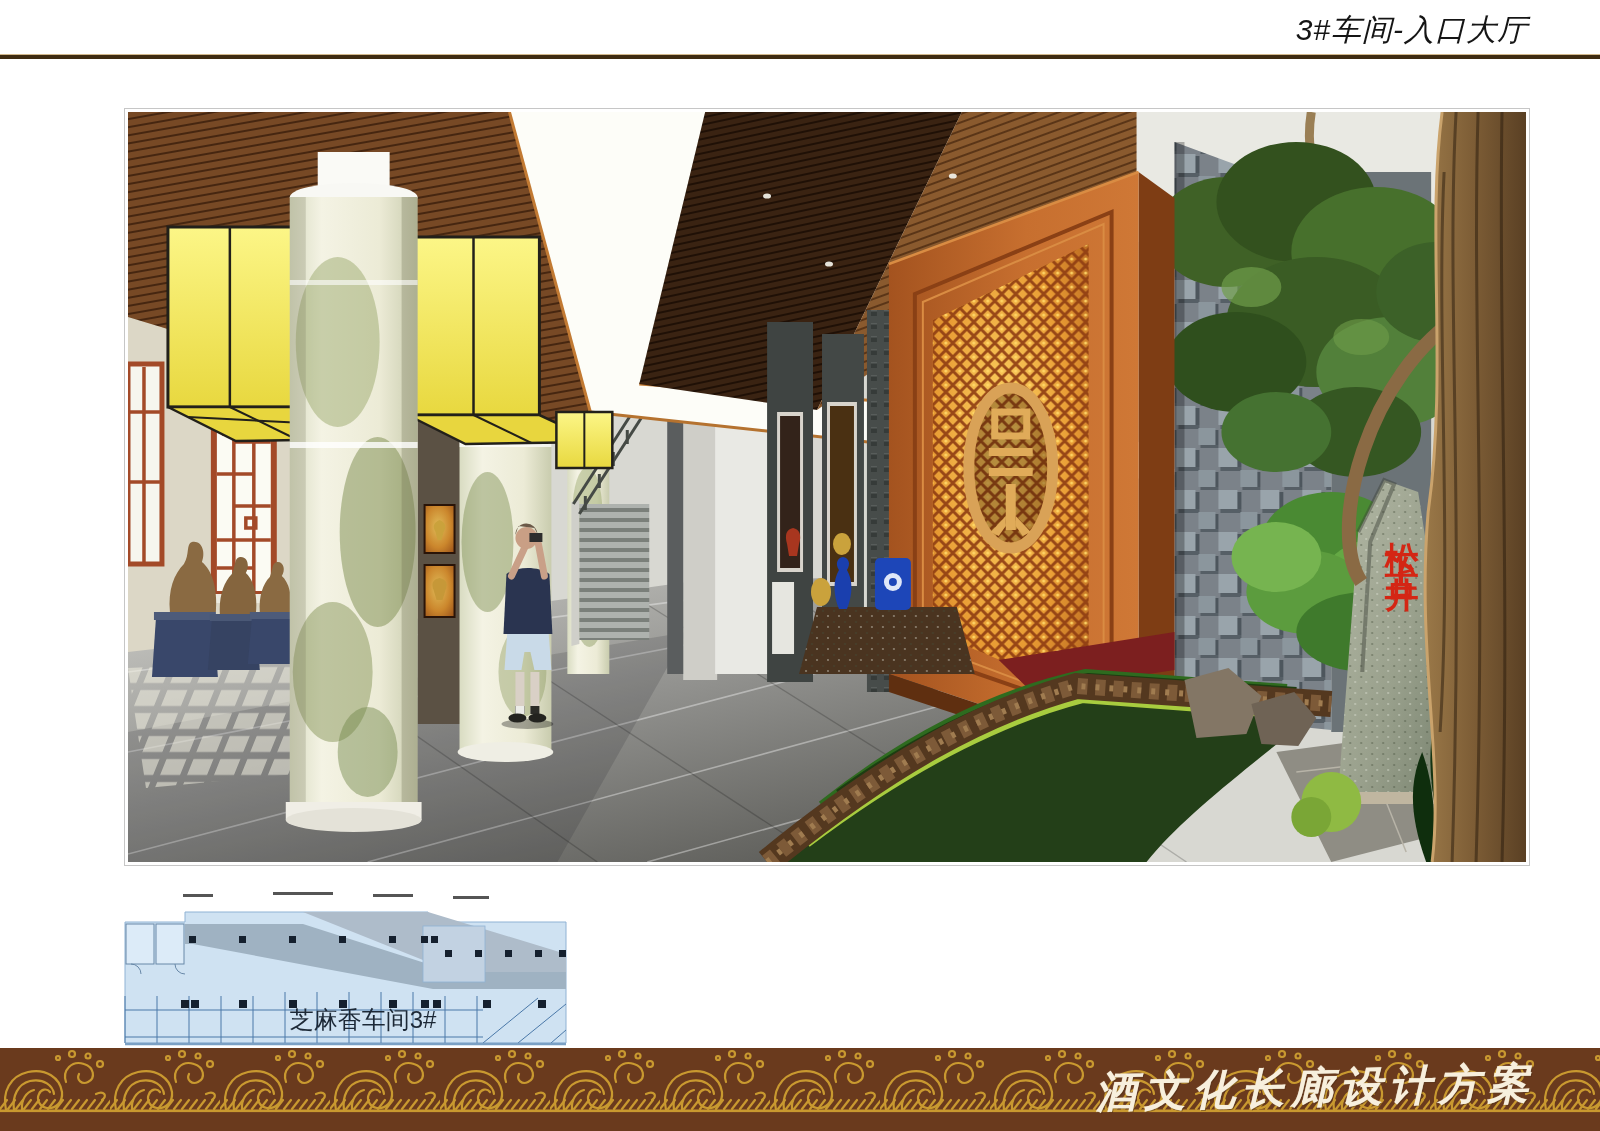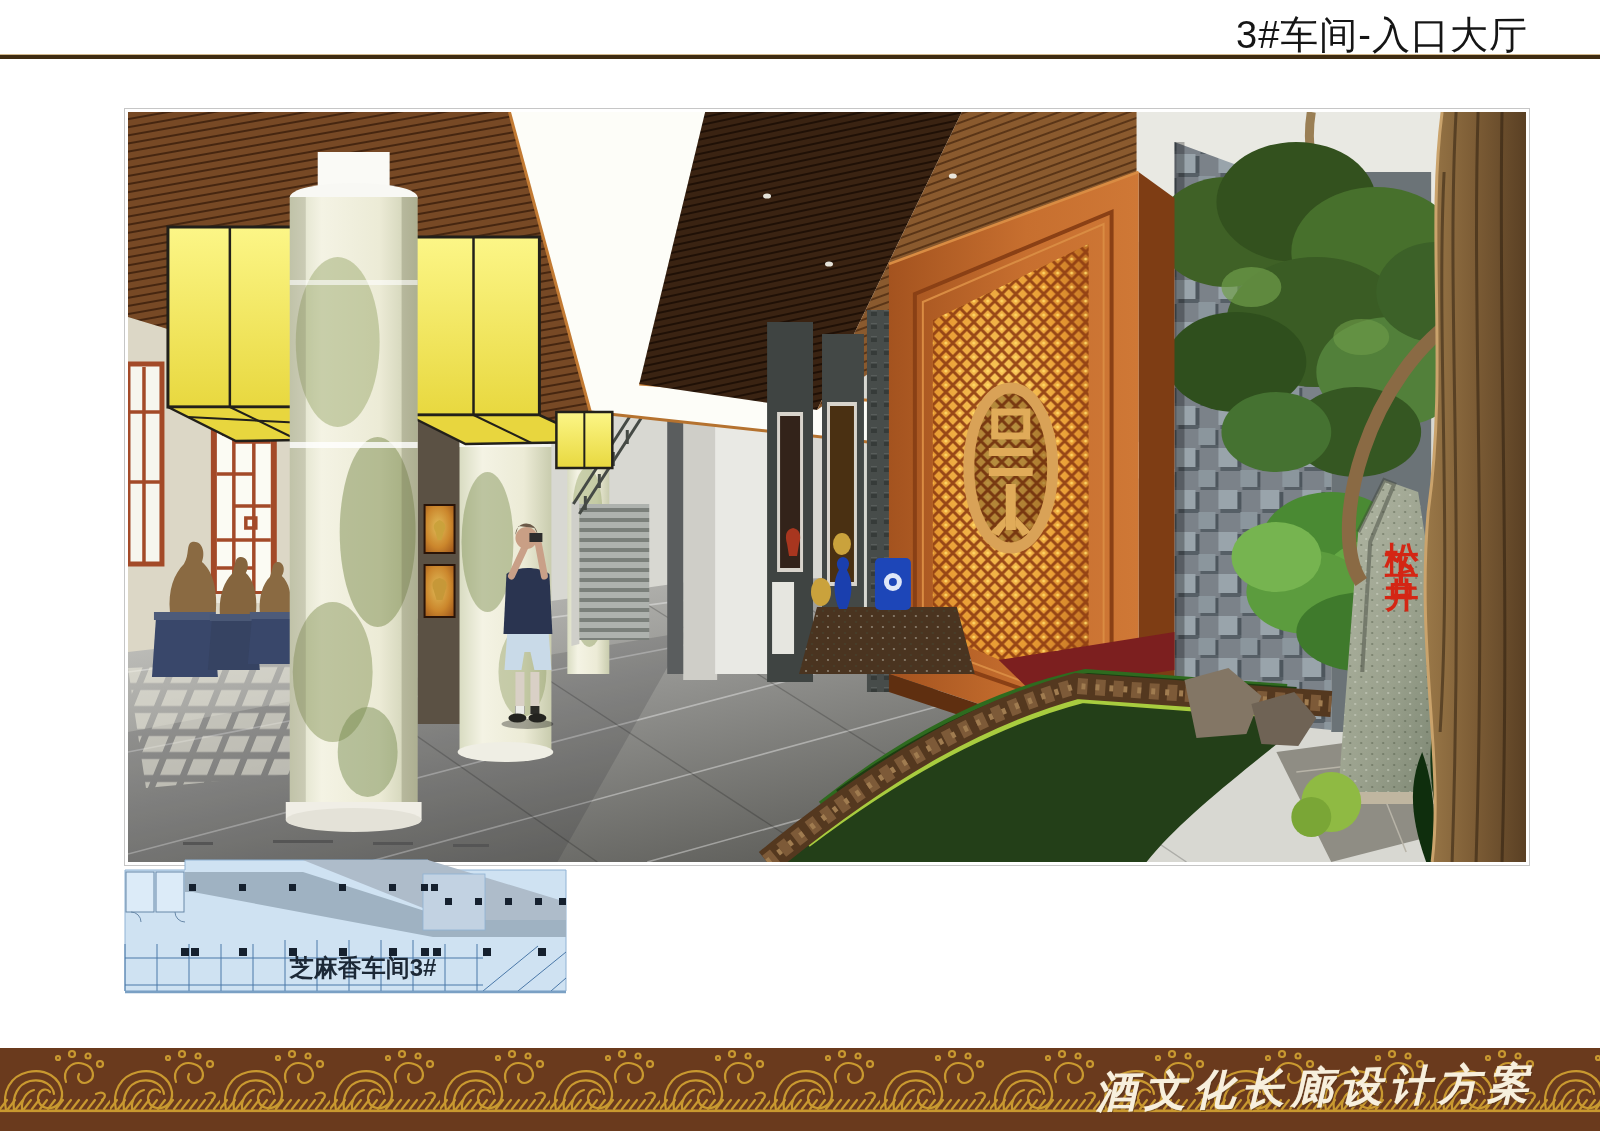--- a/index.html
+++ b/index.html
@@ -3,35 +3,35 @@
 <meta charset="utf-8">
 <style>
   html,body{margin:0;padding:0;}
   body{
     width:1600px;height:1131px;position:relative;overflow:hidden;
     background:#ffffff;font-family:"Liberation Sans",sans-serif;
   }
   
   .page-title{
     position:absolute;top:10px;right:72px;
-    font-size:38px;font-weight:500;color:#151515;letter-spacing:1px;
+    font-size:30px;font-weight:500;color:#151515;letter-spacing:1px;font-style:italic;
   }
   .title-rule{
     position:absolute;top:54px;left:0;width:1600px;height:5px;
     background:linear-gradient(to bottom,#d2b88c 0 22%,#3f2c12 22% 100%);
   }
   
   .render-frame{
     position:absolute;left:124px;top:108px;width:1406px;height:758px;
     margin:0;box-sizing:border-box;background:#ffffff;
     border:1px solid #c6c6c6;padding:3px;
   }
   .render-frame svg{display:block;width:100%;height:100%;}
   
-  .plan{position:absolute;left:123px;top:840px;width:445px;height:157px;font-weight:bold;}
+  .plan{position:absolute;left:123px;top:892px;width:445px;height:157px;}
   .plan svg{display:block;width:100%;height:100%;}
   
   .band{
     position:absolute;left:0;top:1048px;width:1600px;height:83px;
     background:#6a3a1d;
   }
   .band svg{display:block;width:1600px;height:66px;}
   .brand{
     position:absolute;right:64px;top:12px;
     font-family:"Liberation Serif",serif;font-weight:bold;font-style:italic;

